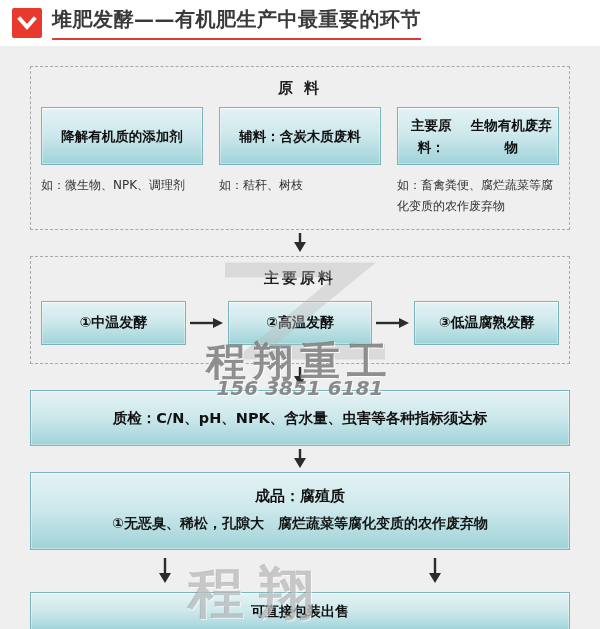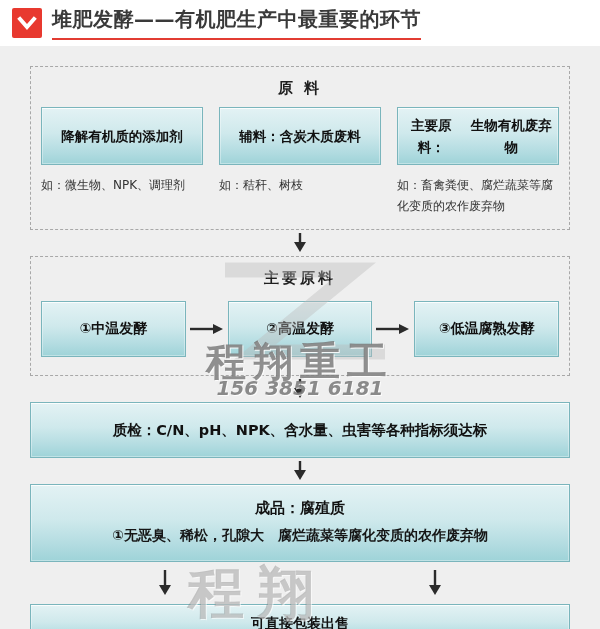--- a/index.html
+++ b/index.html
@@ -43,21 +43,21 @@
     line-height:1.65; color:#111;
   }
   .caption {
     font-size:12px; color:#333; margin-top:10px; line-height:1.75;
     min-height:42px; text-align:left;
   }
   .arrow-down { display:flex; justify-content:center; margin:3px 0; }
   
   .steps { display:flex; align-items:center; padding:4px 0 6px; }
   .step {
-    flex:1; height:56px; display:flex; align-items:center; justify-content:center;
+    flex:1; height:44px; display:flex; align-items:center; justify-content:center;
     font-weight:bold; font-size:14px; color:#111; text-align:center;
   }
   .h-arrow { flex:none; width:42px; display:flex; justify-content:center; align-items:center; }
   
   .wide {
     height:56px; display:flex; align-items:center; justify-content:center;
     font-weight:bold; font-size:14.5px; color:#111; text-align:center;
   }
   .product { padding:14px 10px 16px; text-align:center; }
   .p1 { font-weight:bold; font-size:15px; color:#111; margin-bottom:9px; }

